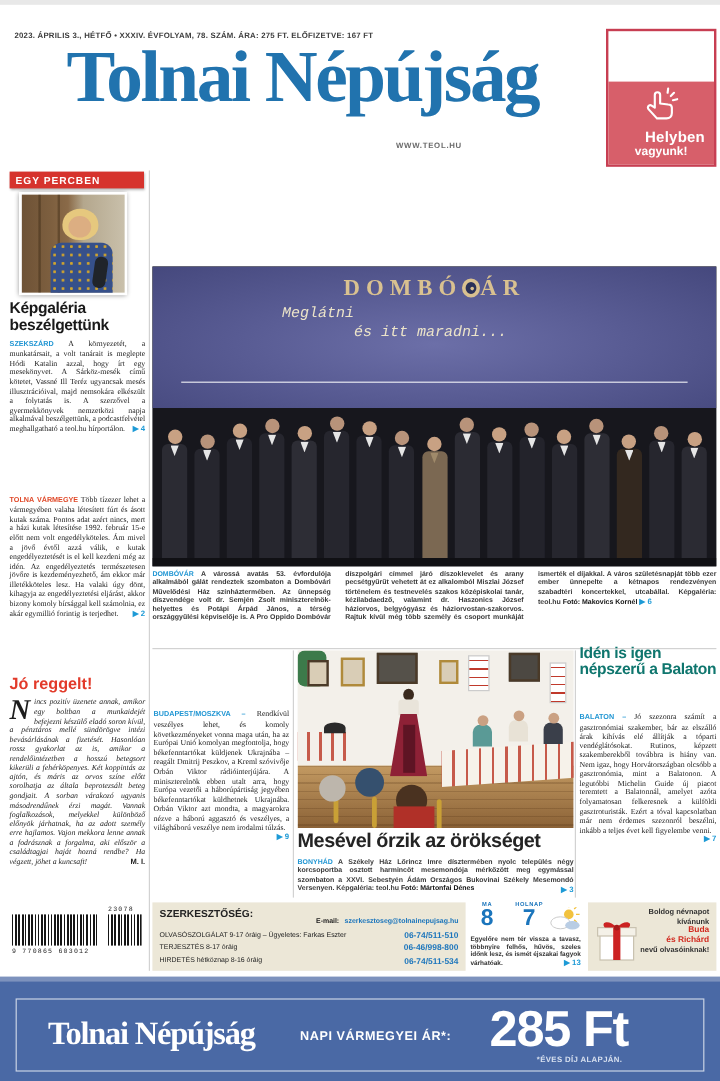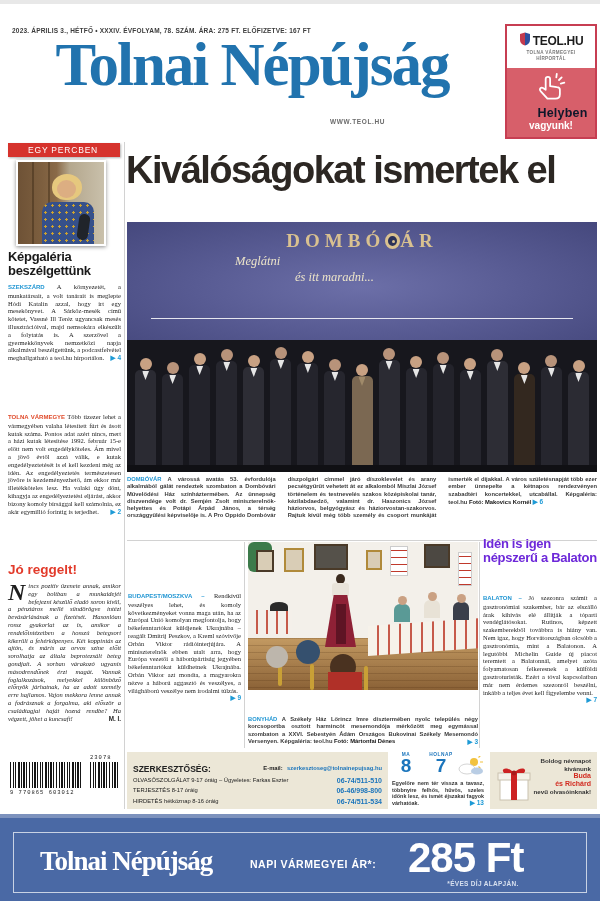--- a/index.html
+++ b/index.html
@@ -14,26 +14,26 @@
   #masthead { position:absolute; left:2px; top:26px; width:500px; text-align:center;
     font-family:"Liberation Serif", serif; font-weight:bold; font-size:61px; letter-spacing:-2px; color:#2173ae; }
   #website { position:absolute; left:330px; top:114px; font-size:6.5px; font-weight:bold; color:#6b6b6b; letter-spacing:.6px; }
   
   #teol-box { position:absolute; left:505px; top:20px; width:92px; height:115px; border:2px solid #c73e52; background:#fff; }
   #teol-head { height:42px; background:#fff; padding-top:5px; text-align:center; position:relative; }
   #teol-brand { font-size:12px; font-weight:bold; color:#1d1d1d; letter-spacing:-.3px; display:inline-block; vertical-align:middle; }
   #teol-shield { display:inline-block; vertical-align:middle; margin-right:2px; }
   .teol-tag { font-size:4.6px; color:#7a7a7a; font-weight:bold; letter-spacing:.3px; line-height:1.25; }
   #teol-bottom { position:absolute; left:0; right:0; top:42px; bottom:0; background:#d75f6a; text-align:center; padding-top:4px; }
-  #teol-slogan1 { font-size:12.5px; font-weight:bold; color:#0f172a; letter-spacing:.2px; margin-top:-2px;padding-left:23px; }
+  #teol-slogan1 { font-size:12.5px; font-weight:bold; color:#ffffff; letter-spacing:.2px; margin-top:-2px;padding-left:23px; }
   #teol-slogan2 { font-size:10px; font-weight:bold; color:#fff; }
   
   #vr-left { position:absolute; left:124px; top:138px; width:1px; height:667px; background:#d2d2d2; }
   #section-label { position:absolute; left:8px; top:139px; width:112px; height:14px; background:#d6332d;
-    color:#fff; font-size:8.5px; font-weight:normal; letter-spacing:.8px; line-height:14px; padding-left:20px;
+    color:#fff; font-size:8.5px; font-weight:bold; letter-spacing:.8px; line-height:14px; padding-left:5px;
     box-shadow:1px 1px 2px rgba(0,0,0,.3); }
   #photo-podcast { position:absolute; left:16px; top:156px; width:90px; height:86px; border:2px solid #fff;
     box-shadow:0 1px 4px rgba(0,0,0,.45); overflow:hidden;
     background:linear-gradient(90deg,#6e5236 0%,#7d5f3f 28%,#8a6a48 45%,#b4a78d 60%,#c9c0ab 100%); }
   .door-line { position:absolute; top:0; bottom:0; width:2px; background:rgba(40,25,10,.35); }
   #pp-hair { position:absolute; left:34px; top:12px; width:30px; height:26px; border-radius:50% 50% 46% 46%; background:#e6c87e; }
   #pp-face { position:absolute; left:39px; top:18px; width:19px; height:18px; border-radius:50%; background:#dcae82; }
   #pp-body { position:absolute; left:24px; top:40px; width:52px; height:46px; border-radius:10px 10px 0 0;
     background:radial-gradient(circle, #cfa32e 1px, transparent 1.4px) 0 0/7px 7px, #36508a; }
   #pp-mic { position:absolute; left:60px; top:52px; width:11px; height:26px; border-radius:5px; background:#20242a; transform:rotate(8deg); }
@@ -62,21 +62,21 @@
   #kicker { position:absolute; left:128px; top:130px; width:470px; font-size:11.5px; font-weight:bold; color:#57585a; letter-spacing:-.2px; }
   #headline { position:absolute; left:126px; top:145px; width:472px; font-size:38px; font-weight:bold; color:#2c2723; letter-spacing:-1.5px; }
   #photo-main { position:absolute; left:127px; top:218px; width:470px; height:250px; background:#17171d; overflow:hidden; }
   #screen { position:absolute; left:0; top:0; right:0; height:118px;
     background:radial-gradient(ellipse at 50% 55%, #6c6fa8 0%, #585b93 50%, #45487d 100%); }
   #screen-logo { position:absolute; left:0; right:0; top:8px; text-align:center; font-family:"Liberation Serif", serif;
     font-weight:bold; font-size:19px; color:#d9c190; letter-spacing:5px; }
   #logo-mark { display:inline-block; width:15px; height:16px; border:3px solid #d9c190; border-radius:50%;
     background:#2a3158; vertical-align:-2px; position:relative; }
   #logo-mark::after { content:""; position:absolute; left:4px; top:4px; width:3px; height:3px; border-radius:50%; background:#d9c190; }
-  .tagline { position:absolute; font-family:Liberation Serif, serif; font-style:italic; color:#ece4c9; font-size:12.5px; }
+  .tagline { position:absolute; font-family:Liberation Mono, monospace; font-style:italic; color:#ece4c9; font-size:12.5px; }
   #tagline1 { left:108px; top:32px; }
   #tagline2 { left:168px; top:48px; }
   #screen-line { position:absolute; left:24px; right:24px; top:96px; height:1px; background:rgba(255,255,255,.85); }
   #stage-floor { position:absolute; left:0; right:0; bottom:0; height:7px; background:#101014; }
   #crowd { position:absolute; left:8px; right:8px; bottom:6px; display:flex; justify-content:space-between; align-items:flex-end; }
   .person { position:relative; width:21px; border-radius:5px 5px 0 0; background:#26262e; }
   .person::before { content:""; position:absolute; top:-12px; left:50%; transform:translateX(-50%);
     width:12px; height:12px; border-radius:50%; background:#c8a183; }
   .person:nth-child(even)::before { background:#b8937a; }
   .person::after { content:""; position:absolute; top:1px; left:50%; transform:translateX(-50%);
@@ -126,25 +126,25 @@
   #fg1 { left:18px; top:104px; width:22px; height:22px; background:#bdb6ac; }
   #fg2 { left:48px; top:98px; width:24px; height:24px; background:#35506e; }
   #fg3-braids { left:82px; top:112px; width:26px; height:26px; background:#4a3220; }
   #fg3-scarf { position:absolute; left:80px; top:130px; width:34px; height:18px; background:#b03028; }
   #fg4 { left:0px; top:112px; width:24px; height:30px; background:#3c7a4a; border-radius:6px; }
   .chairback { position:absolute; width:4px; height:26px; background:#c9a036; border-radius:2px; }
   
   #t-tale { position:absolute; left:248px; top:688px; width:232px; font-size:16.5px; font-weight:bold; color:#242424; letter-spacing:-.4px; white-space:nowrap; }
   #caption-tale { position:absolute; left:248px; top:712px; width:230px; font-size:5.8px; line-height:7.3px; font-weight:bold; color:#3a3a3a; text-align:justify; }
   
-  #t-balaton { position:absolute; left:483px; top:533px; width:114px; font-size:13px; line-height:14px; font-weight:bold; color:#6d28d9; letter-spacing:-.3px; }
+  #t-balaton { position:absolute; left:483px; top:533px; width:114px; font-size:13px; line-height:14px; font-weight:bold; color:#0f766e; letter-spacing:-.3px; }
   #b-balaton { position:absolute; left:483px; top:590px; width:114px; }
   
   #contact-box { position:absolute; left:127px; top:748px; width:261px; height:57px; background:#ece7d7; padding:4px 6px; }
-  #contact-top { display:flex; justify-content:space-between; align-items:flex-end; }
+  #contact-top { display:flex; justify-content:space-between; align-items:flex-start; }
   #contact-label { font-size:8.5px; font-weight:bold; color:#222; }
   #email-label { font-size:5.8px; font-weight:bold; color:#222; }
   #email { font-size:5.8px; font-weight:bold; color:#1b75bc; }
   .contact-row { display:flex; justify-content:space-between; margin-top:3.2px; }
   .svc { font-size:5.8px; color:#222; }
   .phone { font-size:7px; font-weight:bold; color:#1b75bc; }
   #weather { position:absolute; left:392px; top:748px; width:92px; height:57px; }
   .w-label { font-size:4.8px; font-weight:bold; color:#1b75bc; letter-spacing:.5px; text-align:center; }
   .w-temp { font-size:19px; font-weight:bold; color:#1b75bc; text-align:center; line-height:18px; }
   #w-today { position:absolute; left:2px; top:0; width:24px; }
@@ -167,30 +167,20 @@
 </head>
 <body>
 
 <div id="page">
 
   <div id="topline">2023. ÁPRILIS 3., HÉTFŐ  •  XXXIV. ÉVFOLYAM, 78. SZÁM. ÁRA: 275 FT. ELŐFIZETVE: 167 FT</div>
   <div id="masthead">Tolnai Népújság</div>
   <div id="website">WWW.TEOL.HU</div>
 
   <div id="teol-box">
-    <div id="teol-head">
-      <span id="teol-shield">
-        <svg width="12" height="14" viewBox="0 0 12 14">
-          <path d="M6,0.5 L1,2 L1,8 C1,10.8 3,12.6 6,13.5 Z" fill="#c43a4e"></path>
-          <path d="M6,0.5 L11,2 L11,8 C11,10.8 9,12.6 6,13.5 Z" fill="#2e4f9e"></path>
-        </svg>
-      </span><span id="teol-brand">TEOL.HU</span>
-      <div class="teol-tag">TOLNA VÁRMEGYEI</div>
-      <div class="teol-tag">HÍRPORTÁL</div>
-    </div>
     <div id="teol-bottom">
       <span>
         <svg width="34" height="32" viewBox="0 0 36 36">
           <g fill="none" stroke="#fff" stroke-width="2" stroke-linecap="round" stroke-linejoin="round">
             <path d="M14 30 h9 c3 0 5-2 5-5 v-5 c0-2-1.5-3-3.5-3 l-7.5-1 v-8 c0-1.5-1.2-2.5-2.5-2.5 c-1.3 0-2.5 1-2.5 2.5 v12 l-3-2 c-1.5-1-3.5 0-3.5 1.8 0 0.8 0.3 1.4 1 2 l7.5 8.2"></path>
             <path d="M27 9 l3-3 M29 13 l4-1 M24 6 l0.5-4"></path>
           </g>
         </svg>
       </span>
       <div id="teol-slogan1">Helyben</div>
@@ -229,21 +219,20 @@
     <span class="sig">M. I.</span>
   </p>
 
   <div id="barcode">
     <div id="bars-main" class="bars"></div>
     <div id="bars-add" class="bars"></div>
     <div id="bc-top">23078</div>
     <div id="bc-bottom">9 770865 603012</div>
   </div>
 
-  <div id="headline">Kiválóságokat ismertek el</div>
 
   <div id="photo-main">
     <div id="screen">
       <div id="screen-logo"><span>DOMBÓ</span><span id="logo-mark"></span><span>ÁR</span></div>
       <div id="tagline1" class="tagline">Meglátni</div>
       <div id="tagline2" class="tagline">és itt maradni...</div>
       <div id="screen-line"></div>
     </div>
     <div id="crowd">
       <span class="person"></span>
@@ -308,20 +297,21 @@
     <div class="chairback" style="left:30px;top:118px"></div>
     <div class="chairback" style="left:62px;top:122px"></div>
     <div class="chairback" style="left:116px;top:124px"></div>
     <div id="fg1" class="fg-head"></div>
     <div id="fg2" class="fg-head"></div>
     <div id="fg3-braids" class="fg-head"></div>
     <div id="fg3-scarf"></div>
     <div id="fg4"></div>
   </div>
 
+  <div id="t-tale">Mesével őrzik az örökséget</div>
   <div id="caption-tale">
     <span class="cap-loc">BONYHÁD</span>
     <span>A Székely Ház Lőrincz Imre dísztermében nyolc település négy korcsoportba osztott harmincöt mesemondója mérkőzött meg egymással szombaton a XXVI. Sebestyén Ádám Országos Bukovinai Székely Mesemondó Versenyen.</span>
     <span>Képgaléria: teol.hu</span>
     <span class="cap-credit">Fotó: Mártonfai Dénes</span>
     <span class="pref pref-end">▶ 3</span>
   </div>
 
   <div id="t-balaton">Idén is igen népszerű a Balaton</div>
   <p id="b-balaton" class="body-text">

